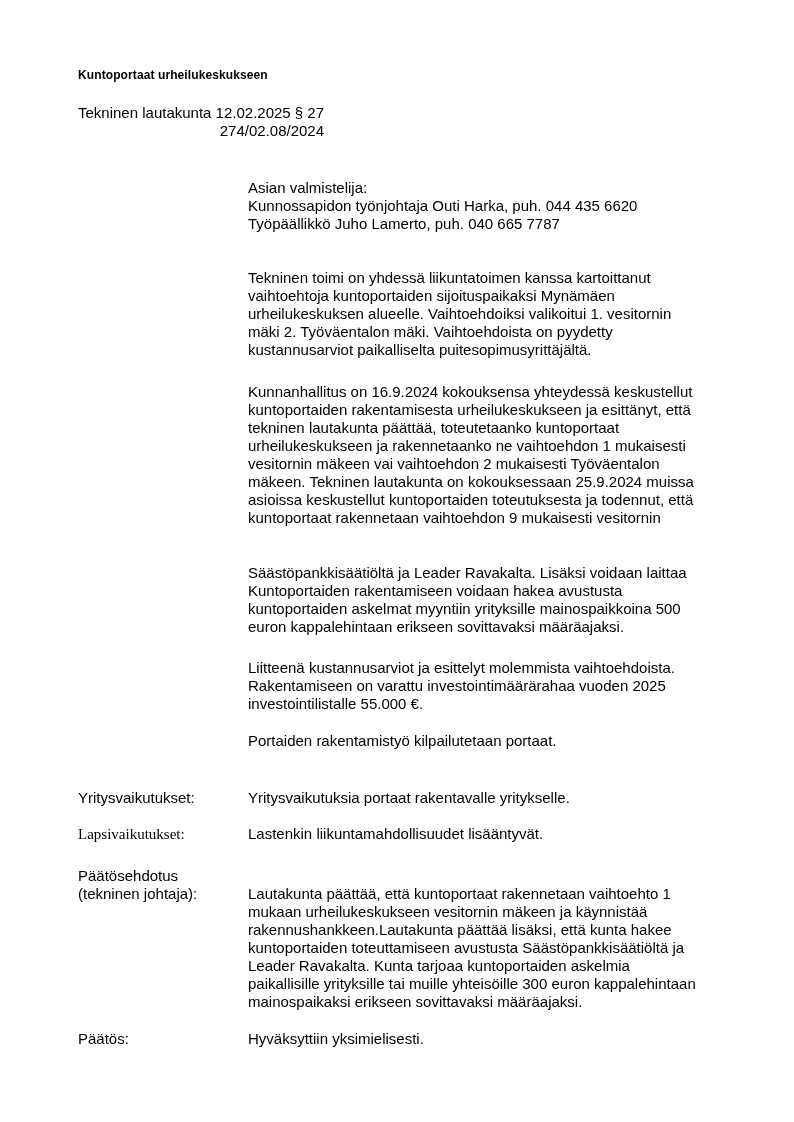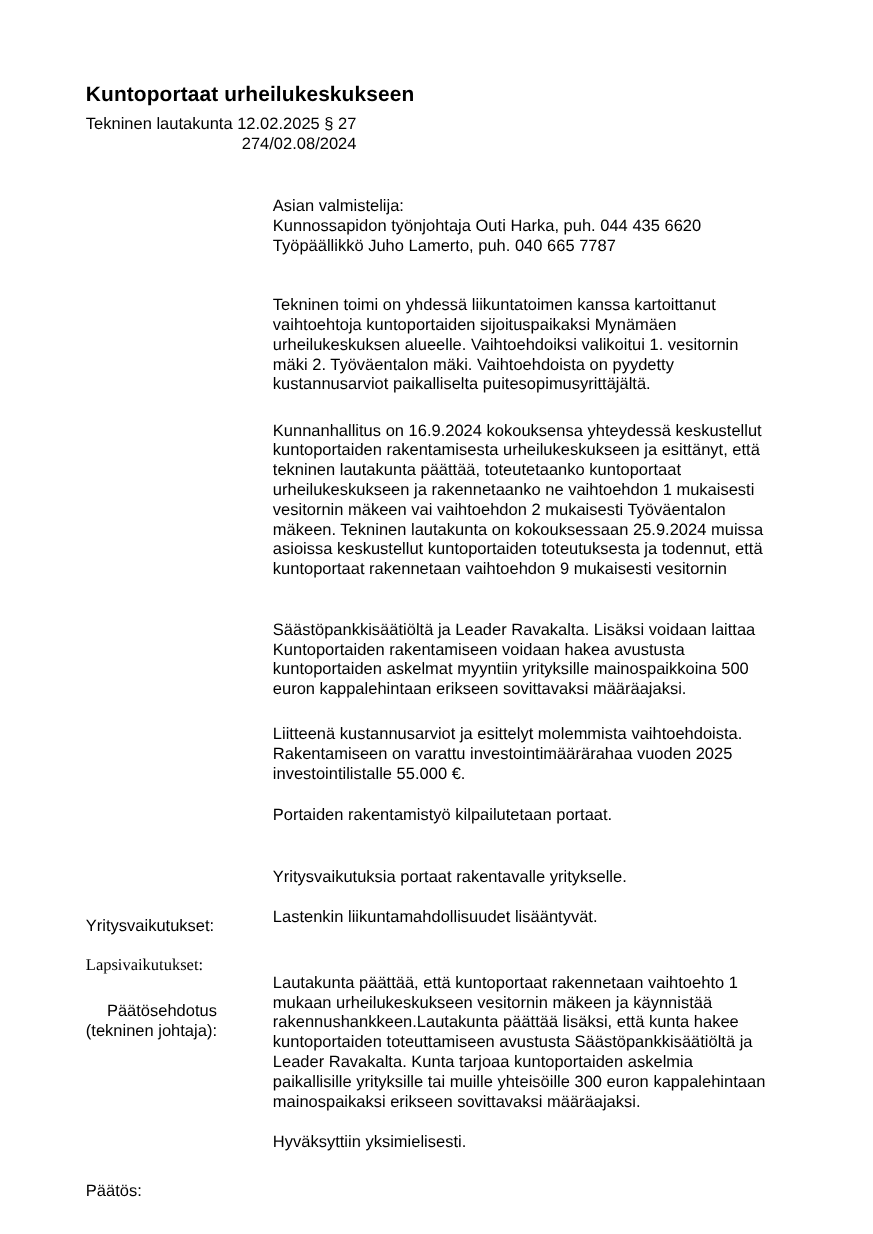--- a/index.html
+++ b/index.html
@@ -14,27 +14,26 @@
     background: #ffffff;
     font-family: "Liberation Sans", "DejaVu Sans", sans-serif;
     font-size: 15px;
     line-height: 18px;
     color: #000000;
     overflow: hidden;
   }
   .abs { position: absolute; }
   .doc-title {
     font-weight: bold;
-    font-size: 19px;
+    font-size: 12px;
     letter-spacing: 0.1px;
     white-space: nowrap;
-    margin-top: 12px;
   }
   .line, .single-line { white-space: nowrap; }
-  .label-col { white-space: nowrap; margin-top: 44px; }
+  .label-col { white-space: nowrap; }
   .content-col { width: 480px; }
   .body-block { width: 480px; }
 </style>
 </head>
 <body>
 
 <div class="page">
 
   <div class="abs doc-title" style="left:78px; top:66px;">Kuntoportaat urheilukeskukseen</div>
 
@@ -84,21 +83,21 @@
   <div class="abs body-block" style="left:248px; top:732px;">
       <div class="line">Portaiden rakentamistyö kilpailutetaan portaat.</div>
     </div>
 
   <div class="abs label-col" style="left:78px; top:789px;">Yritysvaikutukset:</div>
   <div class="abs content-col single-line" style="left:248px; top:789px;">Yritysvaikutuksia portaat rakentavalle yritykselle.</div>
 
   <div class="abs label-col" style="left:78px; top:825px;font-family:Liberation Serif, serif;">Lapsivaikutukset:</div>
   <div class="abs content-col single-line" style="left:248px; top:825px;">Lastenkin liikuntamahdollisuudet lisääntyvät.</div>
 
-  <div class="abs label-col" style="left:78px; top:867px;text-align:right;">
+  <div class="abs label-col" style="left:78px; top:867px;">
     <div class="single-line">Päätösehdotus</div>
     <div class="single-line">(tekninen johtaja):</div>
   </div>
   <div class="abs body-block" style="left:248px; top:885px;">
       <div class="line">Lautakunta päättää, että kuntoportaat rakennetaan vaihtoehto 1</div>
       <div class="line">mukaan urheilukeskukseen vesitornin mäkeen ja käynnistää</div>
       <div class="line">rakennushankkeen.Lautakunta päättää lisäksi, että kunta hakee</div>
       <div class="line">kuntoportaiden toteuttamiseen avustusta Säästöpankkisäätiöltä ja</div>
       <div class="line">Leader Ravakalta. Kunta tarjoaa kuntoportaiden askelmia</div>
       <div class="line">paikallisille yrityksille tai muille yhteisöille 300 euron kappalehintaan</div>

